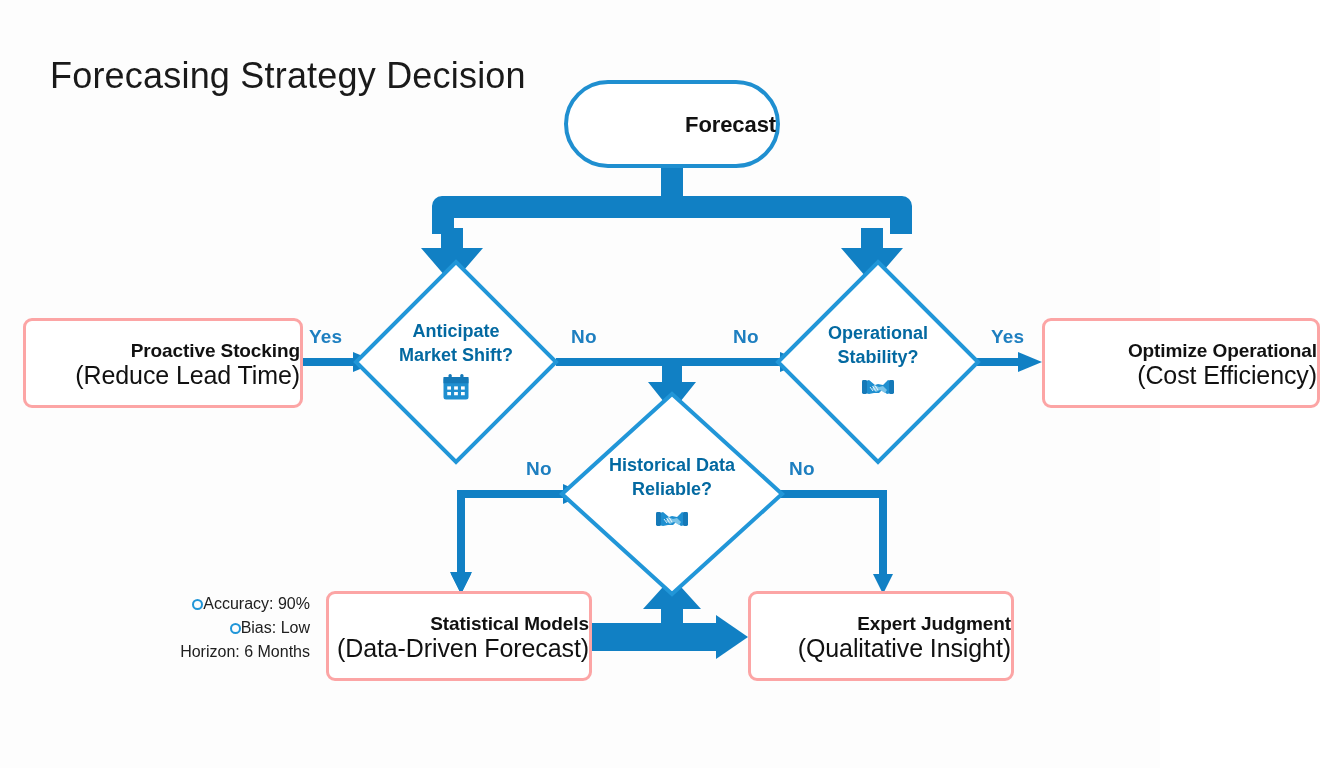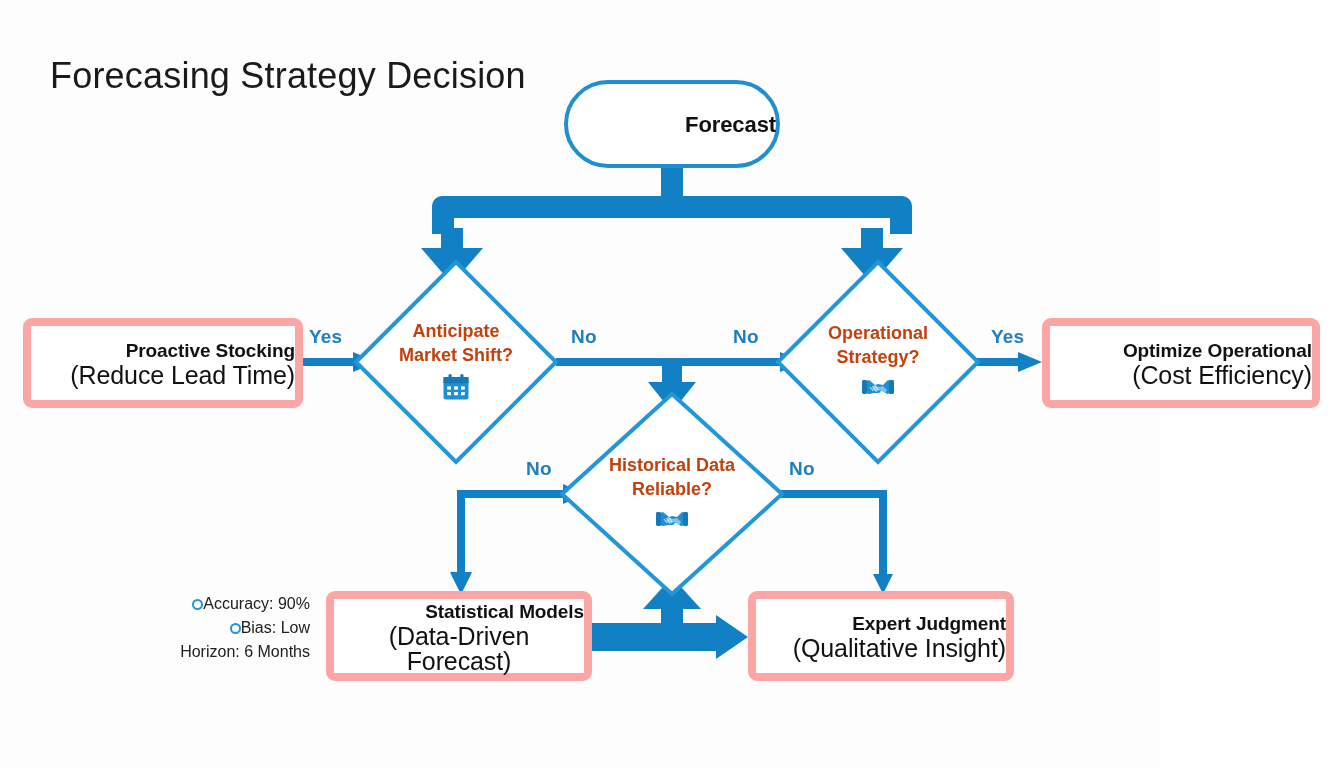--- a/index.html
+++ b/index.html
@@ -34,21 +34,21 @@
     position: absolute;
     box-sizing: border-box;
     display: flex;
     flex-direction: column;
     align-items: flex-end;
     justify-content: center;
     text-align: center;
     color: #111111;
   }
   .rectnode {
-    border: 8px solid #fca5a5;
+    border: 3px solid #fca5a5;
     border-radius: 9px;
     background: #ffffff;
   }
   .stadium {
     border: 4px solid #1f8fd0;
     border-radius: 48px;
     background: #ffffff;
   }
   .title-line {
     font-weight: bold;
@@ -73,21 +73,21 @@
     justify-content: center;
     text-align: center;
     pointer-events: none;
   }
   .diamond .dtext {
     position: relative;
     z-index: 3;
     font-weight: bold;
     font-size: 18px;
     line-height: 24px;
-    color: #c2410c;
+    color: #0369a1;
     pointer-events: auto;
   }
   .diamond .dicon {
     position: relative;
     z-index: 3;
     margin-top: 5px;
     pointer-events: auto;
   }
 
   
@@ -245,21 +245,21 @@
           <rect x="5" y="16" width="3" height="2.6"></rect>
           <rect x="10.5" y="16" width="3" height="2.6"></rect>
           <rect x="16" y="16" width="3" height="2.6"></rect>
         </g>
       </svg>
     </div>
   </div>
 
   <div class="diamond" style="left:778px; top:262px; width:200px; height:200px;">
     <div class="dtext">Operational</div>
-    <div class="dtext">Strategy?</div>
+    <div class="dtext">Stability?</div>
     <div class="dicon">
       <svg width="34" height="26" viewBox="0 0 34 26" aria-hidden="true">
         <path d="M2,8 L8,6 L14,11 L17,10 L22,11 L27,6 L32,8 L30,19 L26,20 L21,16 L18,19 L13,19 L8,20 L4,19 Z" fill="#1f8fd0"></path>
         <path d="M13,11 L18,13 L22,12 L26,16 L24,19 L19,16 L15,18 L11,15 Z" fill="#7cc4e8"></path>
         <g stroke="#ffffff" stroke-width="1" opacity="0.85">
           <line x1="9" y1="13" x2="12" y2="17"></line>
           <line x1="11.5" y1="12" x2="14.5" y2="16.5"></line>
           <line x1="14" y1="11.5" x2="17" y2="16"></line>
         </g>
         <rect x="1" y="6" width="5" height="14" rx="1.4" fill="#1579b8"></rect>

